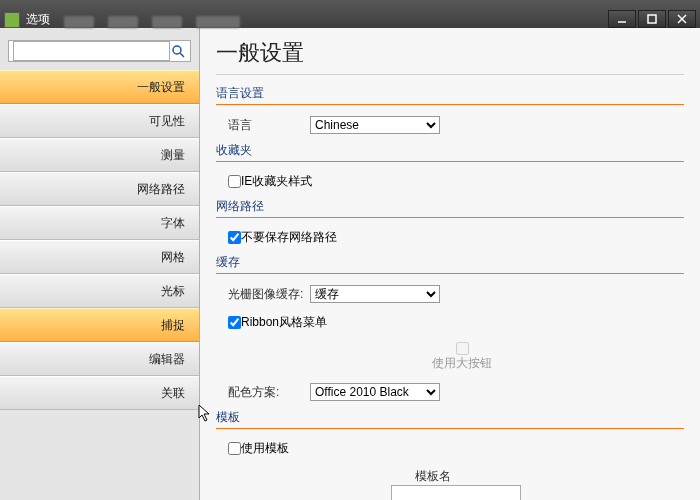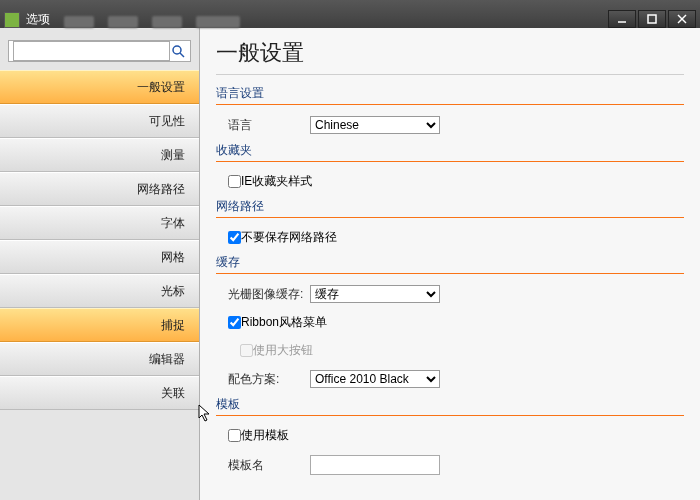--- a/index.html
+++ b/index.html
@@ -24,21 +24,21 @@
   .navlist { flex: 1; overflow: hidden; }
   .navitem { height: 34px; display: flex; align-items: center; justify-content: flex-end; padding: 0 14px; color: #222; background: linear-gradient(#f4f4f4,#dcdcdc); border-top: 1px solid #fff; border-bottom: 1px solid #bcbcbc; cursor: pointer; }
   .navitem.sel { background: linear-gradient(#ffe08a,#ffb347); border-top-color: #fff3c5; border-bottom-color: #e0962e; }
 
   .content { flex: 1; background: #f7f7f7; padding: 10px 16px; overflow: auto; }
   .content h1 { font-size: 22px; font-weight: normal; color: #222; border-bottom: 1px solid #cfcfcf; padding-bottom: 6px; margin-bottom: 10px; }
   .section-title { color: #1a3e7a; margin: 8px 0 4px 0; border-bottom: 1px solid #f97316; padding-bottom: 2px; }
   .row { display: flex; align-items: center; margin: 11px 0 4px 12px; gap: 0; }
   .row label.lbl { min-width: 82px; color: #333; }
   .row.indent { margin-left: 24px; }
-  .row.disabled { color: #9a9a9a; }
+  .row.disabled { color: #9a9a9a; flex-direction: column; }
   .row.disabled input, .row.disabled select { color: #9a9a9a; }
   select { height: 18px; width: 130px; border: 1px solid #999; background: #fff; }
   input[type=checkbox] { width: 13px; height: 13px; }
   input[type=text] { height: 20px; width: 130px; border: 1px solid #aaa; padding: 0 4px; background: #fff; }
   .cursor { position: absolute; left: 198px; top: 404px; pointer-events:none; }
 </style>
 </head>
 <body>
 
 <div class="titlebar">

